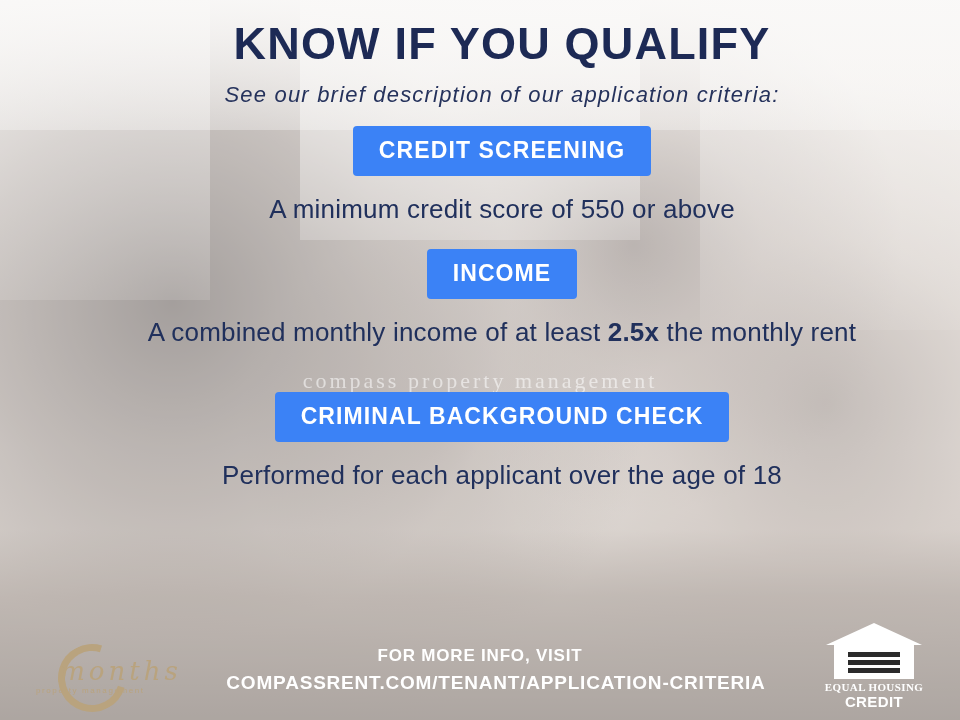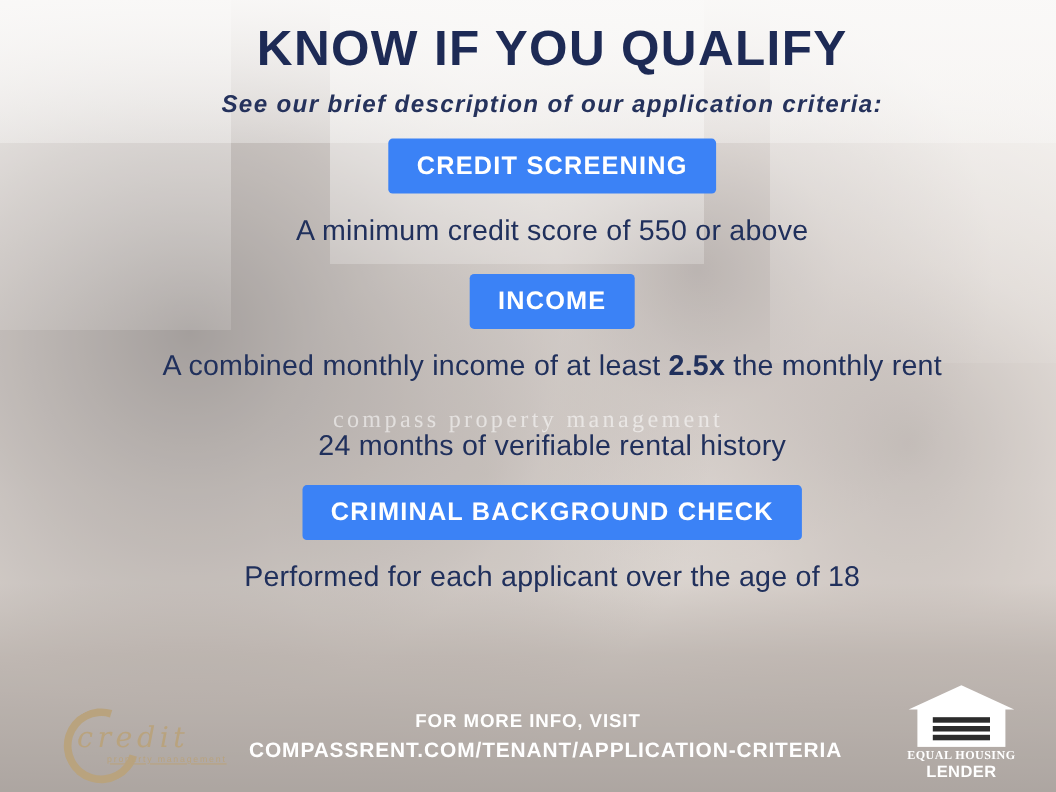--- a/index.html
+++ b/index.html
@@ -96,21 +96,21 @@
     font-weight: 800;
     letter-spacing: 1.2px;
     color: #1d2a55;
     text-align: center;
     font-stretch: condensed;
   }
   .subtitle {
     margin-top: 12px;
     font-size: 22px;
     font-style: italic;
-    font-weight: 700;
+    font-weight: 400;
     letter-spacing: 1.2px;
     color: #25325c;
     text-align: center;
   }
 
   .section {
     width: 100%;
     display: flex;
     flex-direction: column;
     align-items: center;
@@ -191,25 +191,24 @@
     font-style: italic;
     font-size: 26px;
     letter-spacing: 4px;
     color: #b9a37e;
   }
   .logo .tag {
     position: absolute;
     left: 6px;
     top: 44px;
     width: 170px;
-    text-align: right;
+    text-align: left;
     font-size: 8px;
     letter-spacing: 1.6px;
     color: #b9a37e;
-    text-decoration: underline;
   }
 
   
   .ehl {
     position: absolute;
     right: 22px;
     bottom: 10px;
     width: 128px;
     text-align: center;
     color: #ffffff;
@@ -276,52 +275,51 @@
       <div class="pill">CREDIT SCREENING</div>
       <div class="detail">A minimum credit score of 550 or above</div>
     </div>
 
     <div class="section sec-income">
       <div class="pill">INCOME</div>
       <div class="detail"><span>A combined monthly income of at least </span><span class="emph">2.5x</span><span> the monthly rent</span></div>
     </div>
 
     <div class="section sec-rental">
-      <div class="detail">24 months of verifiable rental history</div>
     </div>
 
     <div class="section sec-criminal">
       <div class="pill">CRIMINAL BACKGROUND CHECK</div>
       <div class="detail">Performed for each applicant over the age of 18</div>
     </div>
 
   </div>
 
   <div class="footer">
 
     <div class="footer-cta">
       <div class="line1">FOR MORE INFO, VISIT</div>
       <div class="line2">COMPASSRENT.COM/TENANT/APPLICATION-CRITERIA</div>
     </div>
 
     <div class="logo">
       <div class="c-mark"></div>
-      <div class="brand">credit</div>
+      <div class="brand">months</div>
       <div class="tag">property management</div>
     </div>
 
     <div class="ehl">
       <div class="house">
         <div class="roof"></div>
         <div class="body"></div>
         <div class="bars">
           <div class="bar b1"></div>
           <div class="bar b2"></div>
           <div class="bar b3"></div>
         </div>
       </div>
       <div class="label1">EQUAL HOUSING</div>
-      <div class="label2">LENDER</div>
+      <div class="label2">CREDIT</div>
     </div>
 
   </div>
 
 </div>
 
 </body></html>

